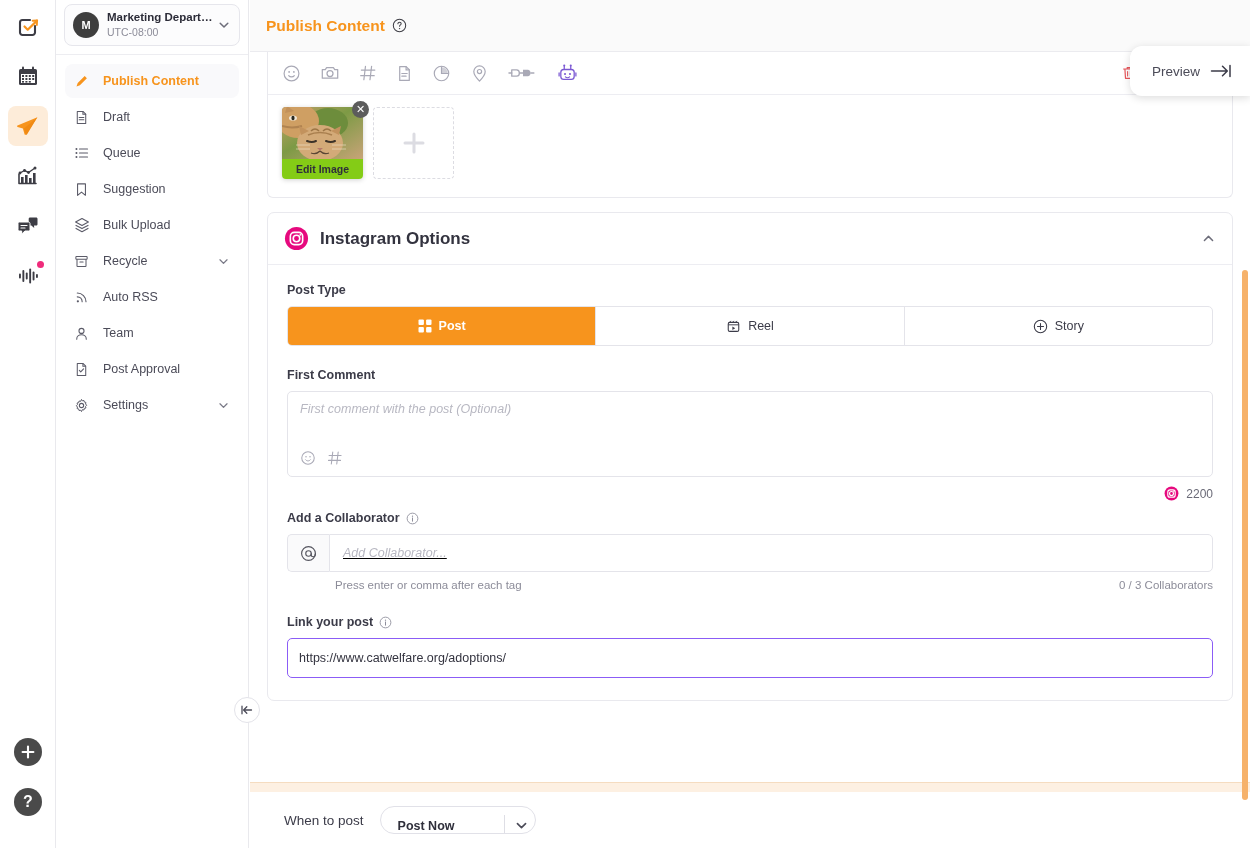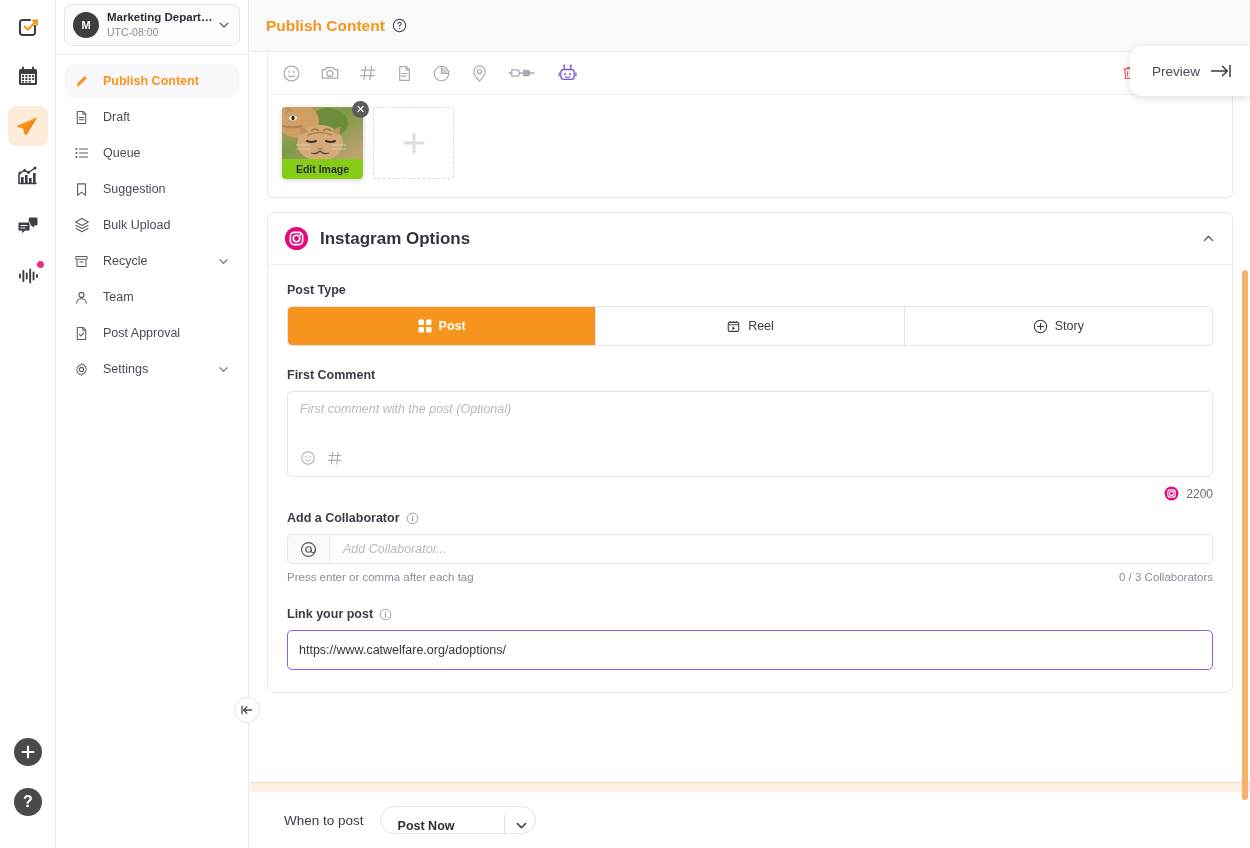--- a/index.html
+++ b/index.html
@@ -165,31 +165,31 @@
   .ta-wrap {
     margin-top: 0; border: 1px solid #e4e4ea; border-radius: 5px; height: 86px;
     padding: 10px 12px; display: flex; flex-direction: column;
   }
   .ta-ph { font-size: 12.5px; color: #b8b8c2; font-style: italic; flex: 1; }
   .ta-tools { display: flex; gap: 11px; align-items: center; }
 
   .ig-count { display: flex; align-items: center; justify-content: flex-end; gap: 7px;
     margin-top: 9px; font-size: 12px; color: #6a6a77; }
 
-  .collab-row { display: flex; height: 30px; margin-top: 0; }
+  .collab-row { display: flex; height: 38px; margin-top: 0; text-decoration: underline; }
   .collab-at {
     width: 42px; border: 1px solid #e4e4ea; border-right: none; border-radius: 5px 0 0 5px;
     background: #fafafb; display: flex; align-items: center; justify-content: center;
   }
   .collab-in {
     flex: 1; border: 1px solid #e4e4ea; border-radius: 0 5px 5px 0;
     display: flex; align-items: center; padding: 0 13px;
     font-size: 12.5px; color: #b8b8c2; font-style: italic; cursor: text;
   }
-  .hint-row { display: flex; justify-content: space-between; margin-top: 7px; }
+  .hint-row { display: flex; justify-content: space-between; margin-top: 7px; margin-left: 48px; }
   .hint { font-size: 11.5px; color: #8c8c99; }
 
   .url-in {
     height: 40px; border: 1px solid #8b5cf6; border-radius: 5px;
     display: flex; align-items: center; padding: 0 11px;
     font-size: 12.5px; color: #33333f; cursor: text;
   }
 
   .sect { margin-top: 22px; }
 
@@ -387,20 +387,30 @@
           </svg>
       </span>
       <span class="nav-lbl">Recycle</span>
       <span class="nav-chev">
         <svg width="13" height="13" viewBox="0 0 14 14">
             <path d="M3.2 5.2L7 9l3.8-3.8" stroke="#7b7b88" stroke-width="1.4" fill="none" stroke-linecap="round" stroke-linejoin="round"></path>
           </svg>
       </span>
     </div>
 
+    <div class="nav-item">
+      <span class="nav-ico">
+        <svg width="15" height="15" viewBox="0 0 16 16" fill="none">
+            <path d="M3.5 3.2c5.2 0 9.3 4.1 9.3 9.3" stroke="#5b5b68" stroke-width="1.2" stroke-linecap="round"></path>
+            <path d="M3.5 7.3c3 0 5.2 2.2 5.2 5.2" stroke="#5b5b68" stroke-width="1.2" stroke-linecap="round"></path>
+            <circle cx="4.1" cy="12" r="1.2" fill="#5b5b68"></circle>
+          </svg>
+      </span>
+      <span class="nav-lbl">Auto RSS</span>
+    </div>
 
     <div class="nav-item">
       <span class="nav-ico">
         <svg width="15" height="15" viewBox="0 0 16 16" fill="none">
             <circle cx="8" cy="5.2" r="2.7" stroke="#5b5b68" stroke-width="1.15"></circle>
             <path d="M2.9 14c0-2.8 2.3-4.6 5.1-4.6s5.1 1.8 5.1 4.6" stroke="#5b5b68" stroke-width="1.15" stroke-linecap="round"></path>
           </svg>
       </span>
       <span class="nav-lbl">Team</span>
     </div>

